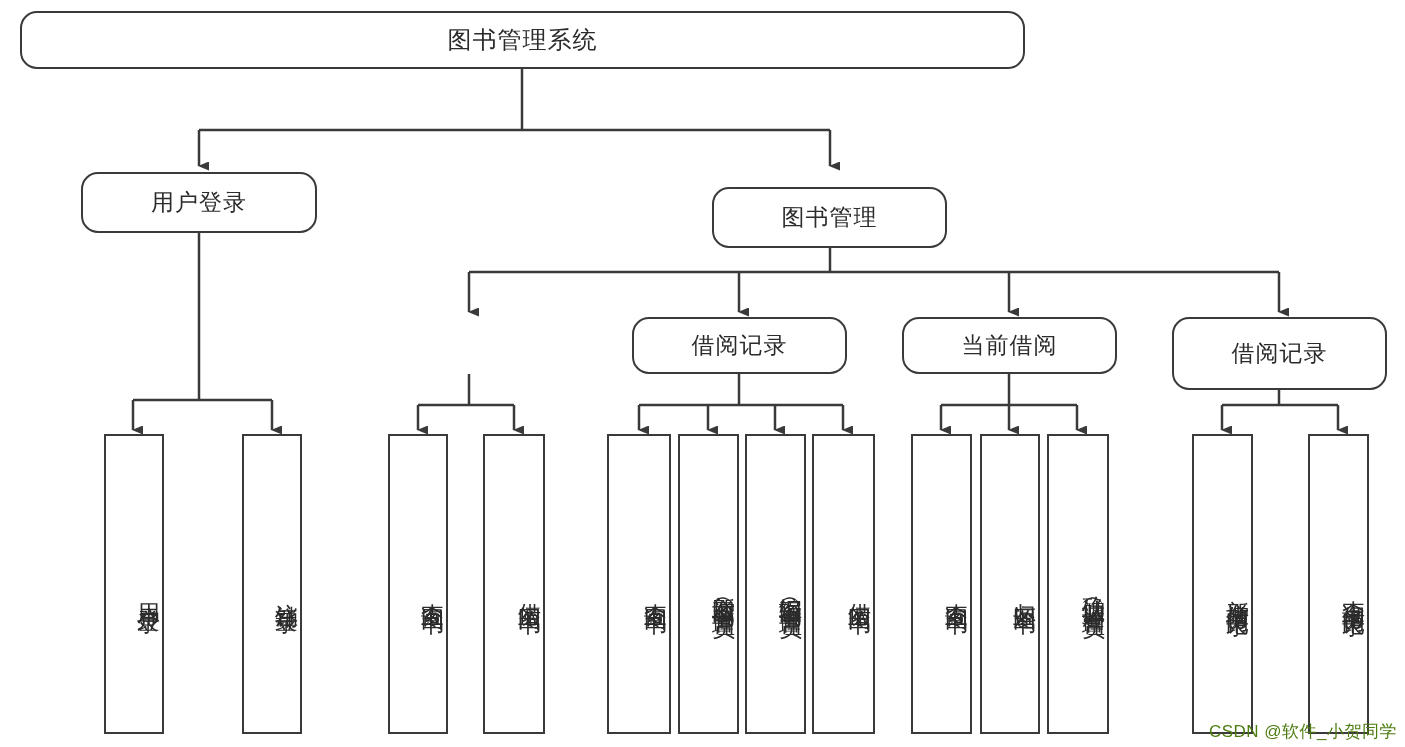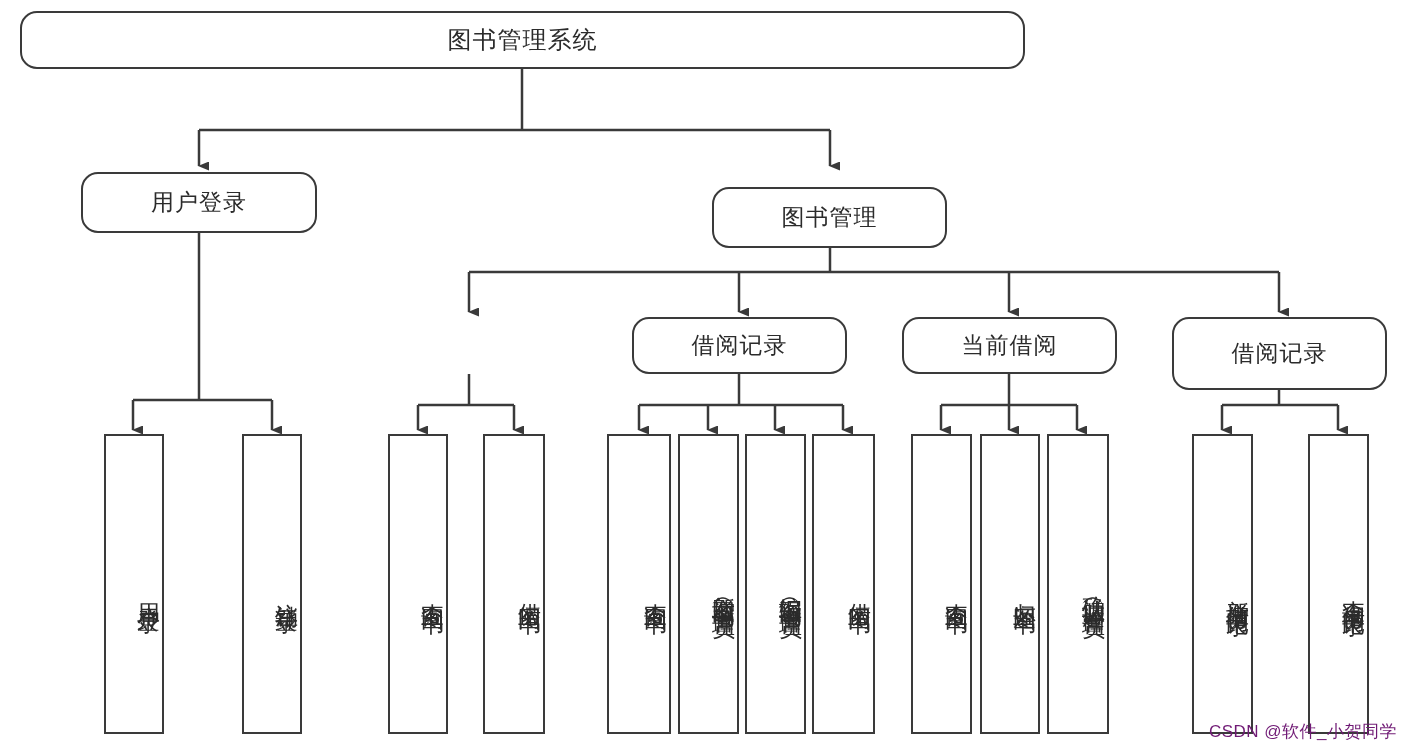--- a/index.html
+++ b/index.html
@@ -54,21 +54,21 @@
     white-space: nowrap;
   }
   .node-root {
     font-size: 24px;
   }
   .watermark {
     position: absolute;
     right: 8px;
     bottom: 4px;
     font-size: 17px;
-    color: #701a75;
+    color: #4d7c0f;
     letter-spacing: 0.5px;
     user-select: none;
     white-space: nowrap;
   }
 </style>
 </head>
 <body>
 
 <div id="canvas">
 

